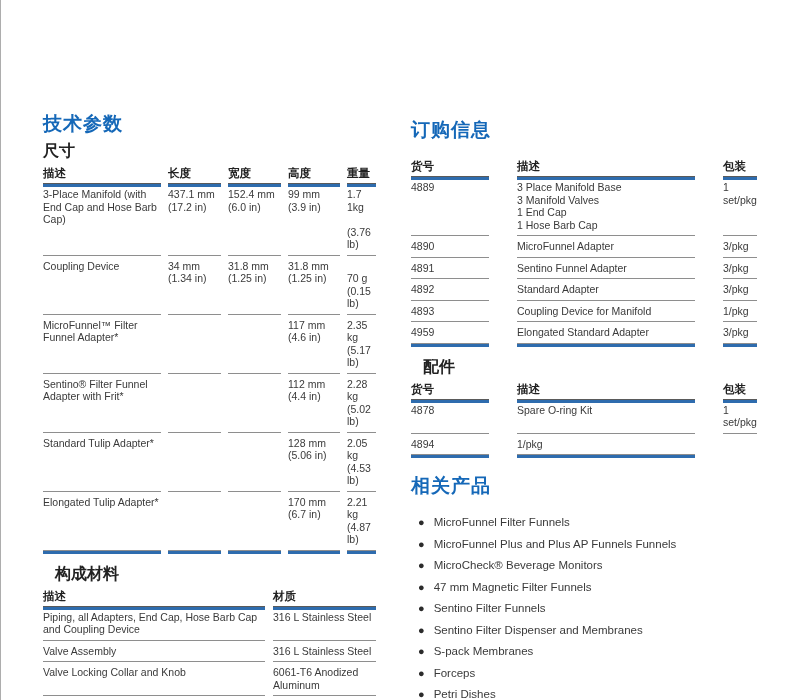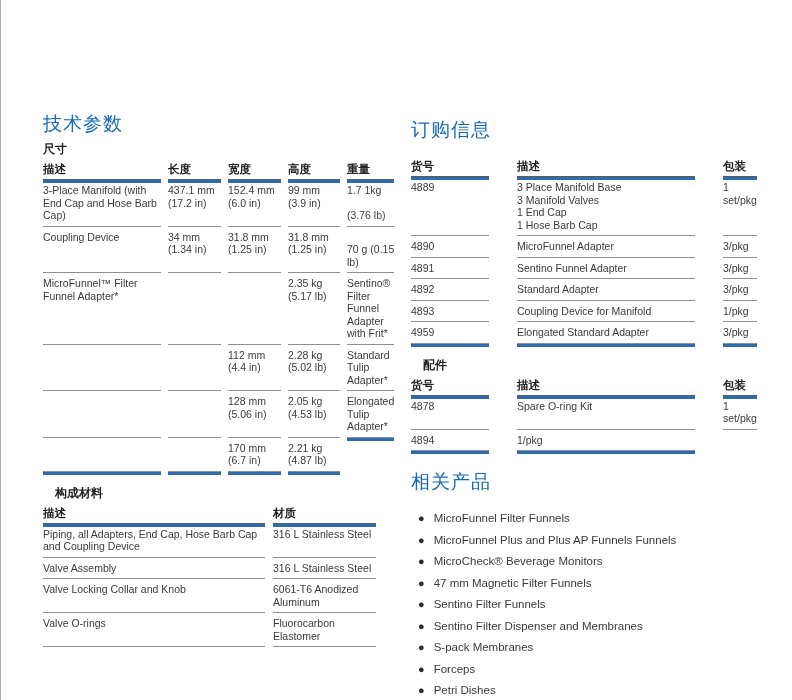--- a/index.html
+++ b/index.html
@@ -18,28 +18,28 @@
     color:var(--text);
     overflow:hidden;
     border-left:1px solid #adadad;
   }
   .col{position:absolute;top:111px;}
   .col-left{left:42px;width:333px;}
   .col-right{left:410px;width:337px;}
 
   .h1{
     font-size:19px;
-    font-weight:normal;
+    font-weight:bold;
     color:var(--heading-blue);
     letter-spacing:1px;
     margin-bottom:4px;
   }
   .h1-gap{margin-bottom:14px;margin-top:6px;}
   .h2{
-    font-size:12px;
+    font-size:16px;
     font-weight:bold;
     color:var(--bold-text);
     margin-bottom:2px;
     font-family:Liberation Serif, serif;
   }
   .section-gap{margin-top:13px;padding-left:12px;}
 
   .grid{display:grid;}
   .t-dims{grid-template-columns:118px 53px 53px 52px 1fr;column-gap:7px;}
   .t-mat {grid-template-columns:222px 1fr;column-gap:8px;}
@@ -110,20 +110,22 @@
     <div class="td">31.8 mm
 (1.25 in)</div>
     <div class="td">31.8 mm
 (1.25 in)</div>
     <div class="td">
 70 g (0.15 lb)</div>
 
     <div class="td">MicroFunnel™ Filter Funnel Adapter*</div>
     <div class="td"></div>
     <div class="td"></div>
+    <div class="td">117 mm
+(4.6 in)</div>
     <div class="td">2.35 kg
 (5.17 lb)</div>
 
     <div class="td">Sentino® Filter Funnel Adapter with Frit*</div>
     <div class="td"></div>
     <div class="td"></div>
     <div class="td">112 mm
 (4.4 in)</div>
     <div class="td">2.28 kg
 (5.02 lb)</div>

